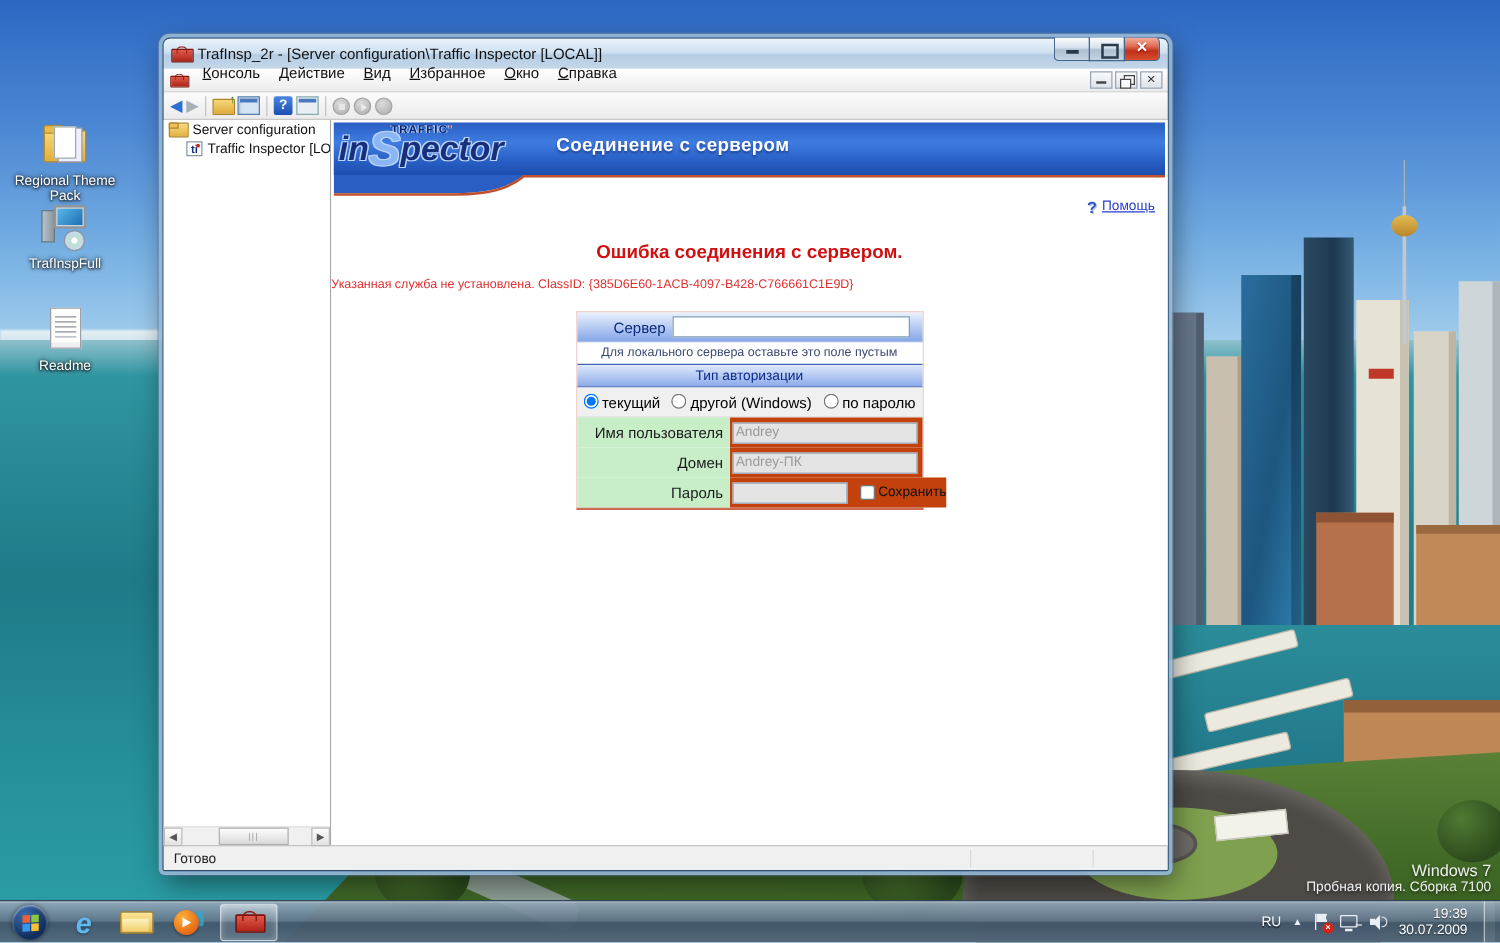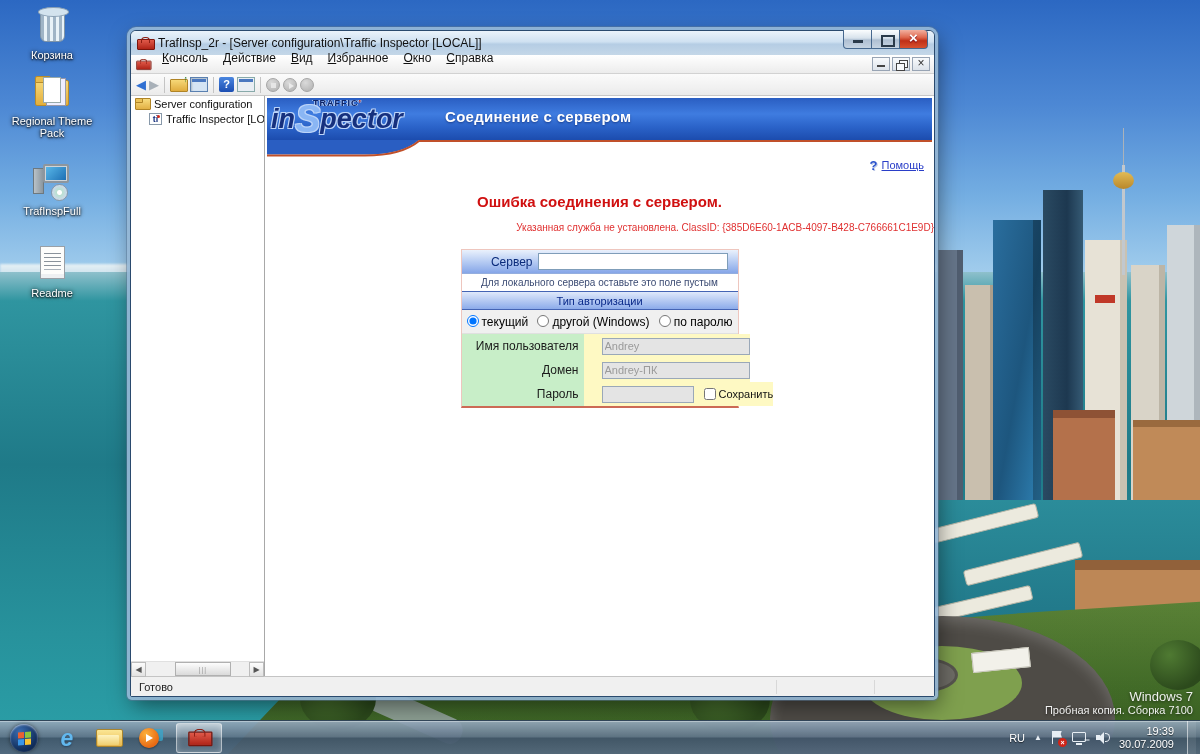--- a/index.html
+++ b/index.html
@@ -156,36 +156,36 @@
   .logo-s { font-size:38px; color:#8ab6f4; vertical-align:-4px; }
   .logo-top { position:absolute; left:42px; top:-2px; font-size:9px; font-weight:bold; letter-spacing:1px; color:#0e2468;
     text-shadow:-1px 0 #a8c4f0, 1px 0 #a8c4f0; }
   .logo-top i { font-style:normal; color:#d43418; }
   .swoosh { display:block; margin:0 2px; width:calc(100% - 4px); height:17px; }
   .helprow { display:flex; justify-content:flex-end; align-items:center; gap:4px; padding:0 10px 0 0; height:16px; font-size:11px; }
   .help-q { color:#2a52cc; font-weight:bold; font-size:13px; text-shadow:1px 1px 0 #bcc8e8; }
   .help-link { color:#2a3ec8; text-decoration:underline; cursor:pointer; }
 
   .err-title { margin-top:20px; text-align:center; font-size:15px; font-weight:bold; color:#d01010; }
-  .err-detail { margin-top:12px; text-align:right; font-size:10px; color:#e03030; }
+  .err-detail { margin-top:12px; text-align:left; font-size:10px; color:#e03030; }
 
   .form { width:278px; margin:16px auto 0; border:1px solid #eec6be; border-bottom:2px solid #cc6a55; font-size:12px; background:#fff; }
   .row-server { height:24px; display:flex; align-items:center; background:linear-gradient(#eaf1fc,#bcd0f4 45%,#86a6e8); border-bottom:1px solid #94aede; }
   .row-server label { width:76px; text-align:right; padding-right:5px; color:#0a2a7a; }
   .inp-server { width:190px; height:17px; border:1px solid #7f9db9; font-size:11px; padding:0 2px; background:#fff; }
   .row-hint { height:17px; line-height:17px; text-align:center; font-size:10px; color:#3a4a72; background:#fff; }
   .row-auth { height:19px; line-height:18px; text-align:center; color:#0a2a8a; font-size:11px;
     background:linear-gradient(#dfe9fb,#8cabea); border-top:1px solid #4464b4; border-bottom:1px solid #4464b4; }
   .row-radio { height:24px; display:flex; align-items:center; justify-content:space-between; padding:0 5px; background:#f0f0f0; border-bottom:1px solid #e0e0e0; }
   .row-radio label { display:flex; align-items:flex-start; gap:3px; cursor:pointer; }
   .row-radio input { margin:0; width:12px; height:12px; }
   .frow { display:flex; height:24px; }
   .flabel { width:122px; flex:0 0 auto; display:flex; align-items:center; justify-content:flex-end; padding-right:5px;
     background:#c8eec8; color:#1a1a1a; }
-  .fval { flex:1; display:flex; align-items:center; background:#fef9c3; padding-left:18px; }
+  .fval { flex:1; display:flex; align-items:center; background:#c2410c; padding-left:2px; }
   .inp-gray { width:148px; height:17px; background:#e4e4e4; border:1px solid #9aa8b8; color:#9a9a9a; font-size:11px; padding:0 2px; }
   .inp-pass { width:92px; }
   .savebox { display:flex; align-items:flex-end; gap:3px; margin-left:10px; font-size:11px; color:#111; cursor:pointer; }
   .savebox input { margin:0; width:12px; height:12px; background:#fff; }
   .row-btn { background:#fff; border-top:1px solid #f4d8d2; padding:9px 0 10px; text-align:center; position:relative; }
   .row-btn::before { content:""; position:absolute; left:0; right:0; top:3px; height:2px; background:linear-gradient(#c8c8c8,#f4f4f4); }
   .btn-connect { width:116px; height:22px; font-size:12px; font-family:"Liberation Sans",sans-serif; color:#111;
     background:linear-gradient(#f6f6f6,#dedede); border:1px solid #8a8a8a;
     box-shadow:inset 1px 1px 0 #fff, 1.5px 1.5px 0 #707070; cursor:pointer; }
 
@@ -273,27 +273,21 @@
   <div class="tree t3"></div>
   <div class="wall-stack"></div>
   <div class="rb-roof"></div>
   <div class="rb-lawn"></div>
   <div class="rb-disc"></div>
   <div class="rb-tent"></div>
   <div class="tree t4"></div>
   <div class="tree t5"></div>
   <div class="tree t6"></div>
 
-  <div class="dicon" style="top:6px;">
-    <div class="art">
-        <span class="icon-trash"></span>
-      </div>
-    <div>Корзина</div>
-  </div>
-  <div class="dicon" style="top:72px;">
+  <div class="dicon" style="top:96px;">
     <div class="art">
         <span class="icon-folder"></span>
       </div>
     <div>Regional Theme Pack</div>
   </div>
   <div class="dicon" style="top:162px;">
     <div class="art">
       <span class="icon-tower"></span>
       <span class="icon-pc"></span>
       <span class="icon-cd"></span>

